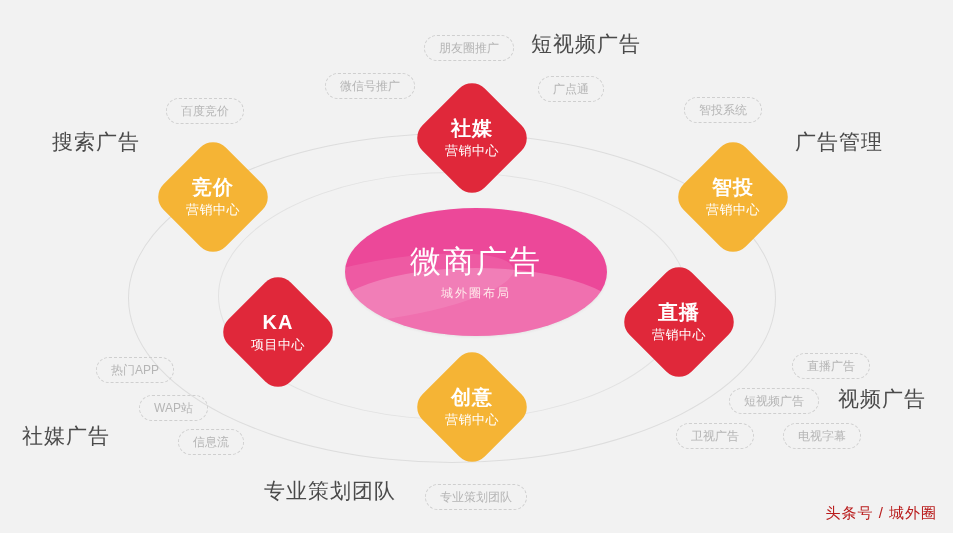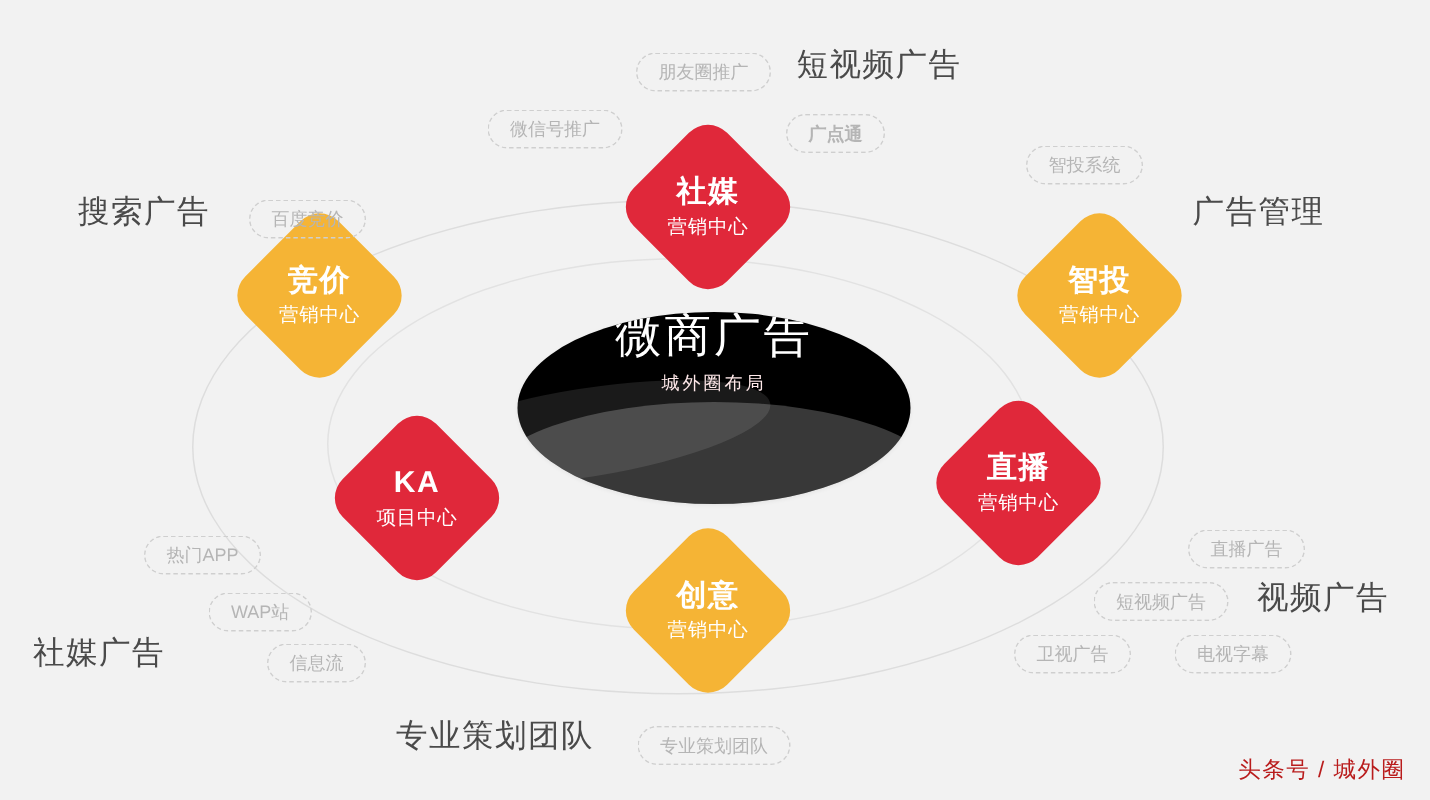--- a/index.html
+++ b/index.html
@@ -20,24 +20,24 @@
     box-sizing:border-box;
   }
   .ring.outer{left:128px;top:133px;width:648px;height:330px;border-color:#dddddd;}
   .ring.inner{left:218px;top:172px;width:470px;height:248px;border-color:#e2e2e2;}
 
   
   .core{
     position:absolute;
     left:345px;top:208px;width:262px;height:128px;
     border-radius:50%;
-    background:#000000;
+    background:#ec4899;
     overflow:hidden;
     display:flex;flex-direction:column;
-    align-items:center;
+    align-items:center;justify-content:center;
     box-shadow:0 1px 3px rgba(0,0,0,.06);
   }
   .core .swoosh{
     position:absolute;
     left:-8%;top:47%;width:116%;height:70%;
     background:rgba(255,255,255,.22);
     border-radius:58% 58% 50% 50% / 70% 70% 40% 40%;
     pointer-events:none;
   }
   .core .swoosh2{
@@ -173,24 +173,24 @@
     </div>
   </div>
 
   <div class="heading" style="left:52px;top:131px;">搜索广告</div>
   <div class="heading" style="left:531px;top:33px;">短视频广告</div>
   <div class="heading" style="left:795px;top:131px;">广告管理</div>
   <div class="heading" style="left:838px;top:388px;">视频广告</div>
   <div class="heading" style="left:22px;top:425px;">社媒广告</div>
   <div class="heading" style="left:264px;top:480px;">专业策划团队</div>
 
-  <div class="tag" style="left:166px;top:98px;margin-top:35px;">百度竞价</div>
+  <div class="tag" style="left:166px;top:98px;">百度竞价</div>
   <div class="tag" style="left:325px;top:73px;">微信号推广</div>
   <div class="tag" style="left:424px;top:35px;">朋友圈推广</div>
-  <div class="tag" style="left:524px;top:76px;font-weight:bold;">广点通</div>
+  <div class="tag" style="left:538px;top:76px;">广点通</div>
   <div class="tag" style="left:684px;top:97px;text-align:right;">智投系统</div>
 
   <div class="tag" style="left:792px;top:353px;">直播广告</div>
   <div class="tag" style="left:729px;top:388px;">短视频广告</div>
   <div class="tag" style="left:783px;top:423px;">电视字幕</div>
   <div class="tag" style="left:676px;top:423px;">卫视广告</div>
 
   <div class="tag" style="left:96px;top:357px;">热门APP</div>
   <div class="tag" style="left:139px;top:395px;">WAP站</div>
   <div class="tag" style="left:178px;top:429px;">信息流</div>

